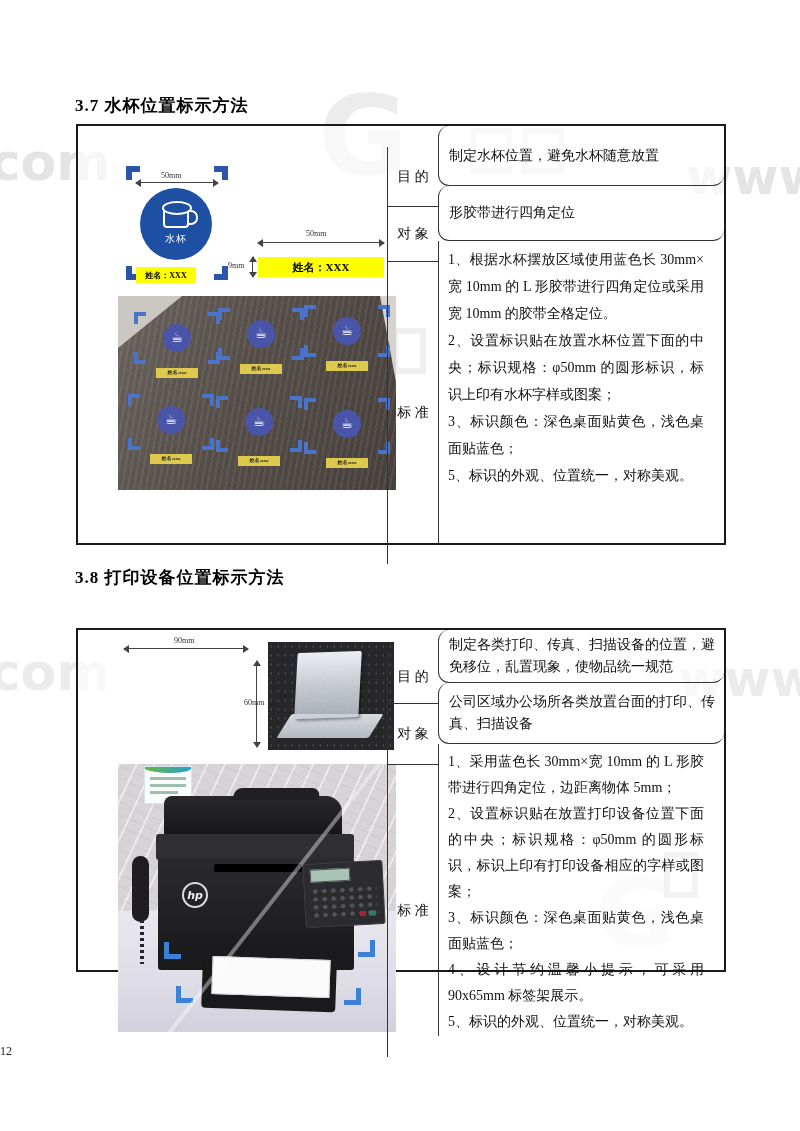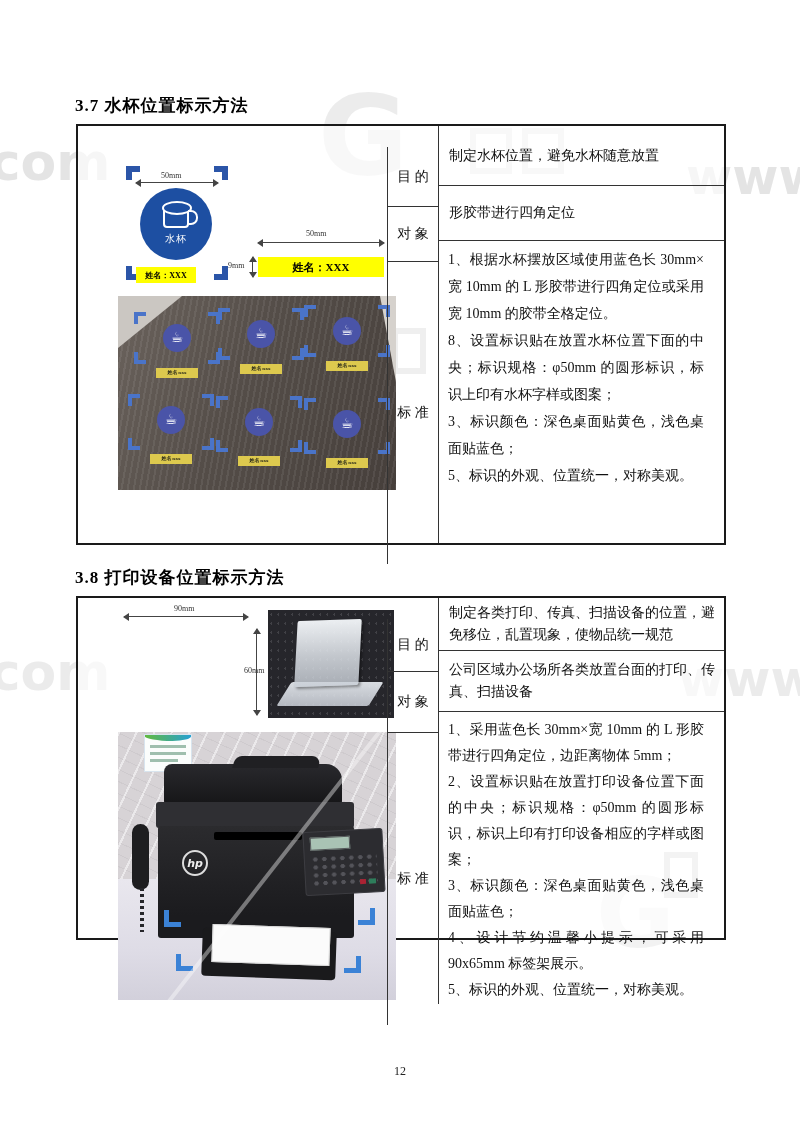--- a/index.html
+++ b/index.html
@@ -27,27 +27,27 @@
   .vs2 { left:664px; top:852px; }
 
   
   .sec-title { position:absolute; left:75px; font-size:17px; font-weight:bold; color:#000; z-index:2; letter-spacing:1px; }
   .t37 { top:94px; }
   .t38 { top:566px; }
 
   
   .tbl { position:absolute; left:76px; width:650px; border:2px solid #1a1a1a; background:rgba(255,255,255,.65); z-index:1; }
   .tbl1 { top:124px; height:421px; }
-  .tbl2 { top:596px; height:344px; }
+  .tbl2 { top:628px; height:344px; }
   .cell { position:absolute; }
   .img-cell { left:0; top:0; width:309px; height:100%;margin-left:28px; }
   .lbl-cell { left:309px; width:51px; border-left:1px solid #333; display:flex; align-items:center; justify-content:center; font-size:14px;margin-top:21px; }
   .txt-cell { left:360px; width:286px; border-left:1px solid #333; font-size:14px; }
   .row-sep { border-bottom:1px solid #333; }
-  .v-center { display:flex; align-items:center; }
+  .v-center { display:flex; align-items:center;border-radius:11px; }
   .txt-pad { padding:4px 8px 4px 10px; line-height:22px; }
   .std-cell { padding:5px 20px 2px 9px; }
   .std-line { line-height:27px; text-align:justify; }
   .tbl2 .std-line { line-height:26px; }
 
   
   .t1r1 { top:0; height:60px; }
   .t1r2 { top:60px; height:55px; }
   .t1r3 { top:115px; height:302px; }
   
@@ -152,21 +152,21 @@
   .pr-phone { position:absolute; left:14px; top:92px; width:17px; height:66px; background:#1e1e20; border-radius:9px; }
   .pr-cord { position:absolute; left:22px; top:156px; width:4px; height:44px;
     background:repeating-linear-gradient(180deg,#26262a 0 3px,transparent 3px 6px); }
   .pr-glare { position:absolute; left:150px; top:-40px; width:4px; height:360px; background:rgba(255,255,255,.4); transform:rotate(38deg); }
   .photo2 .lmk { color:#3b82d6; width:17px; height:17px; }
   .photo2 .lmk.bl,.photo2 .lmk.br { border-bottom-width:5px; }
   .photo2 .lmk.bl { border-left-width:5px; }
   .photo2 .lmk.br { border-right-width:5px; }
 
   
-  .page-num { position:absolute; left:0; right:0; top:1044px; text-align:center; font-size:12px; color:#222; z-index:2;margin-top:20px; }
+  .page-num { position:absolute; left:0; right:0; top:1044px; text-align:left; font-size:12px; color:#222; z-index:2; }
 </style>
 </head>
 <body>
 
 <div class="page">
 
   <div class="wm wm-tl">.com</div>
   <div class="wm wm-tr">www</div>
   <div class="wm wm-ml">.com</div>
   <div class="wm wm-mr">www</div>
@@ -267,21 +267,21 @@
       </div>
     </div>
 
     <div class="cell lbl-cell row-sep t1r1">目 的</div>
     <div class="cell txt-cell row-sep t1r1 v-center txt-pad">制定水杯位置，避免水杯随意放置</div>
     <div class="cell lbl-cell row-sep t1r2">对 象</div>
     <div class="cell txt-cell row-sep t1r2 v-center txt-pad">形胶带进行四角定位</div>
     <div class="cell lbl-cell t1r3">标 准</div>
     <div class="cell txt-cell t1r3 std-cell">
       <div class="std-line">1、根据水杯摆放区域使用蓝色长 30mm×宽 10mm 的 L 形胶带进行四角定位或采用宽 10mm 的胶带全格定位。</div>
-      <div class="std-line">8、设置标识贴在放置水杯位置下面的中央；标识规格：φ50mm 的圆形标识，标识上印有水杯字样或图案；</div>
+      <div class="std-line">2、设置标识贴在放置水杯位置下面的中央；标识规格：φ50mm 的圆形标识，标识上印有水杯字样或图案；</div>
       <div class="std-line">3、标识颜色：深色桌面贴黄色，浅色桌面贴蓝色；</div>
       <div class="std-line">5、标识的外观、位置统一，对称美观。</div>
     </div>
   </div>
 
   <div class="sec-title t38">3.8 打印设备位置标示方法</div>
 
   <div class="tbl tbl2">
     <div class="cell img-cell">
 

